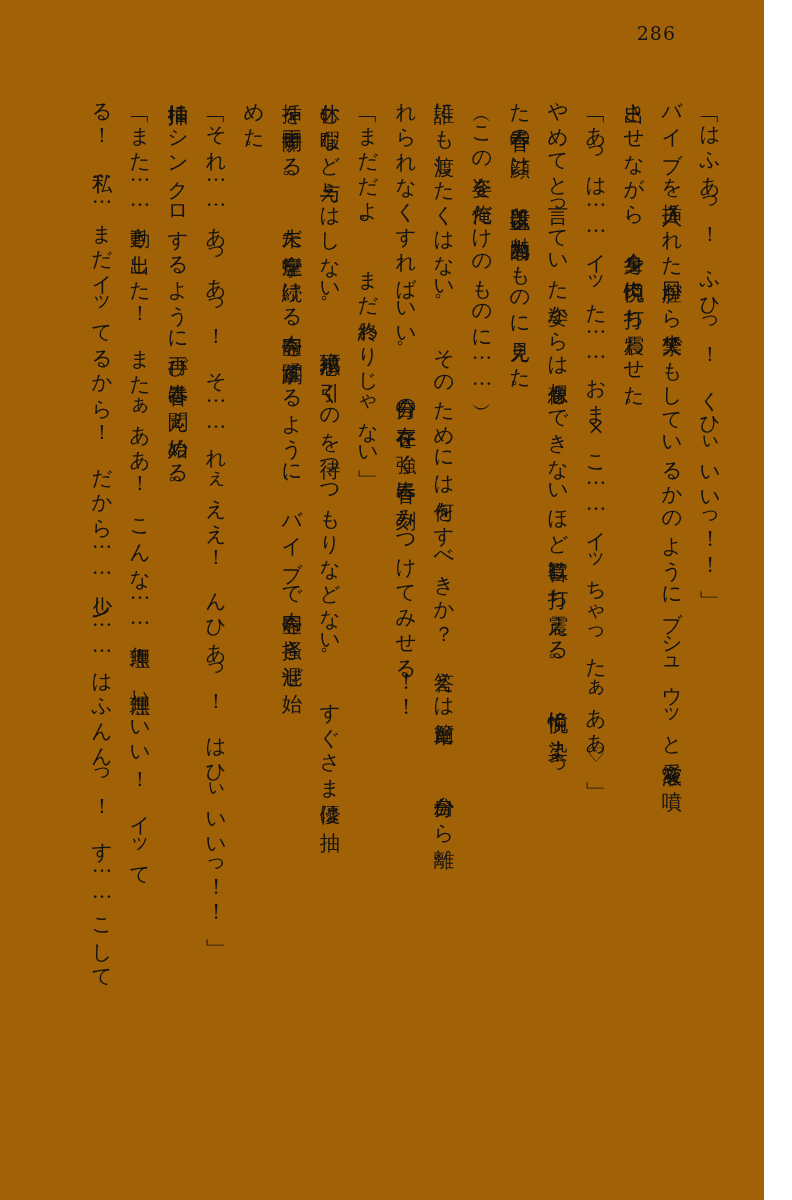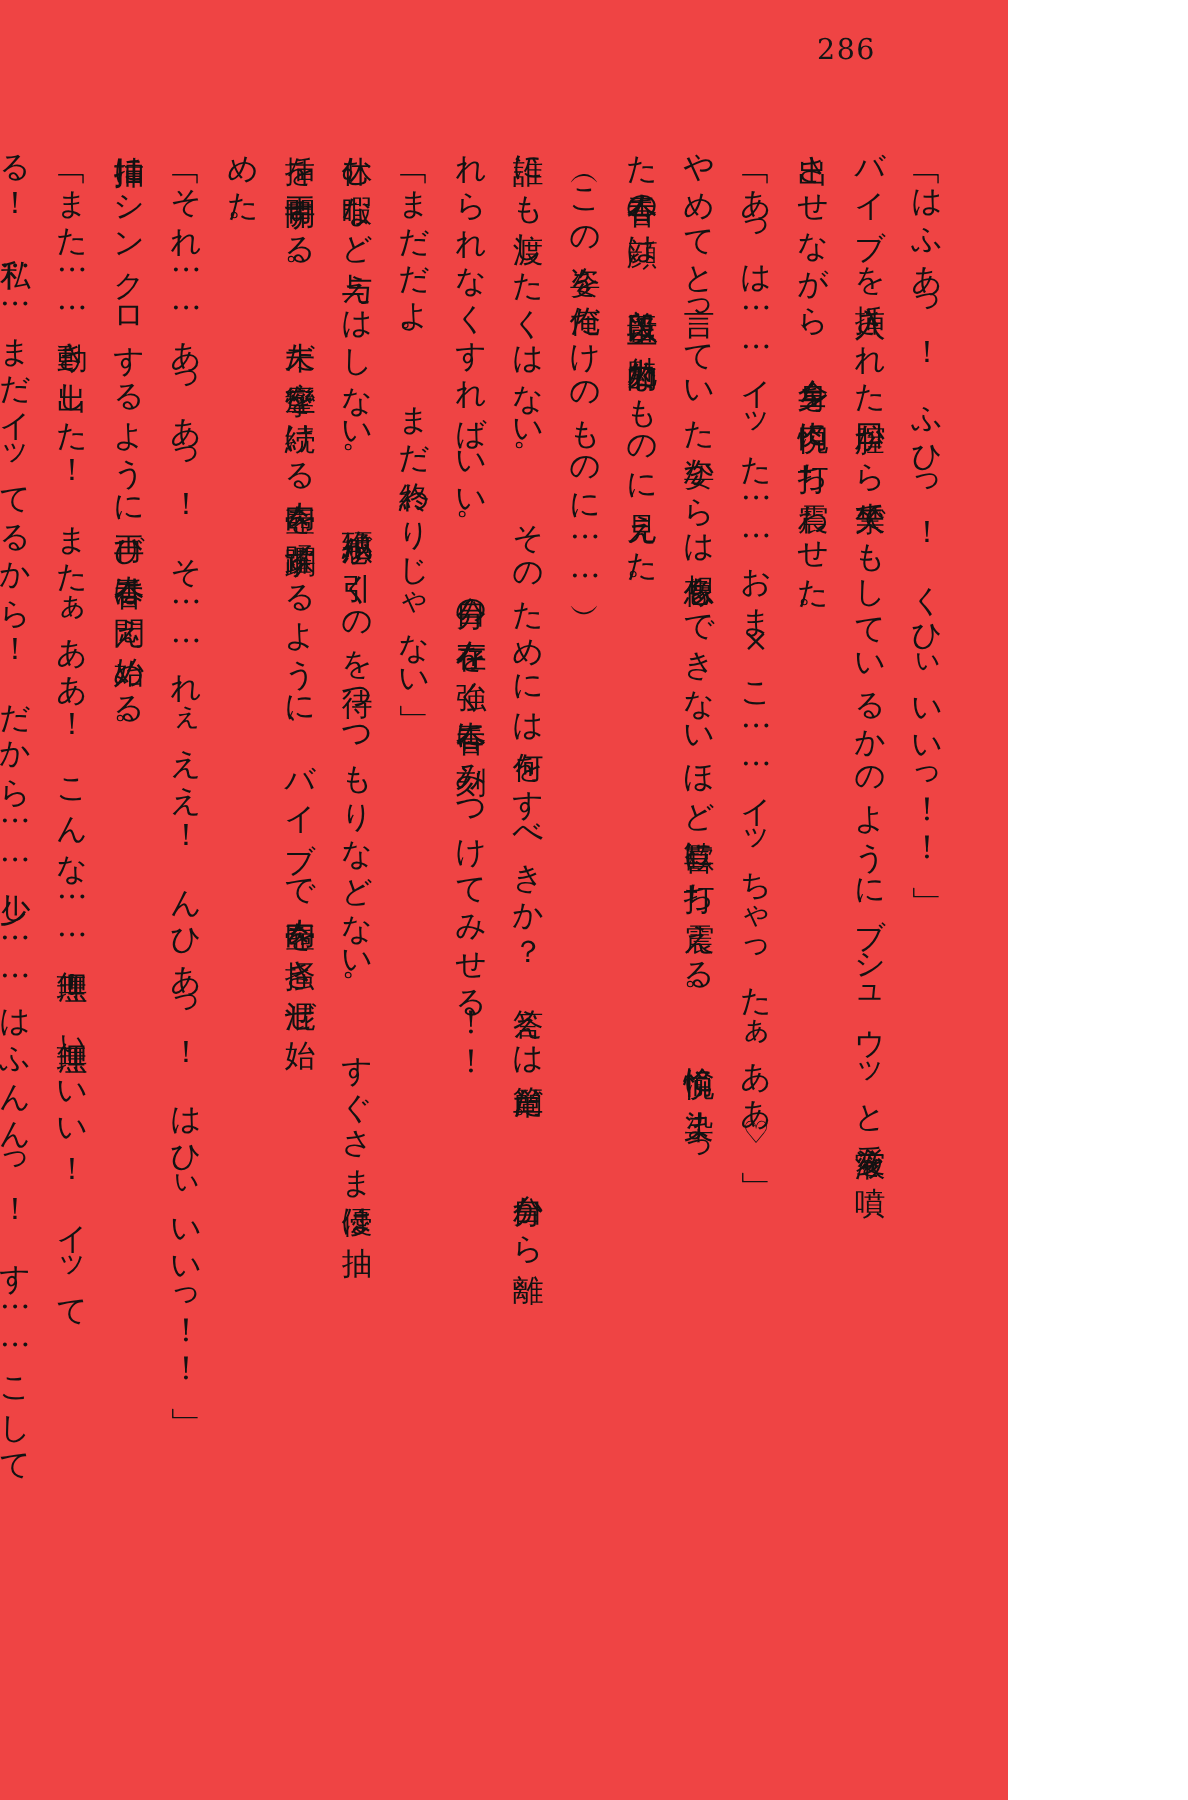--- a/index.html
+++ b/index.html
@@ -9,24 +9,24 @@
   }
   body {
     width: 792px;
     height: 1200px;
     overflow: hidden;
     font-family: "DejaVu Serif", "Liberation Serif", serif;
     color: #111111;
   }
   .page {
     position: relative;
-    width: 672px;
+    width: 764px;
     height: 1200px;
     box-sizing: border-box;
-    background: #ef4444;
+    background: #a16207;
   }
   .page-number {
     position: absolute;
     top: 22px;
     right: 88px;
     font-size: 19px;
     letter-spacing: 1px;
     color: #151515;
     font-family: "DejaVu Serif", "Liberation Serif", serif;
   }

